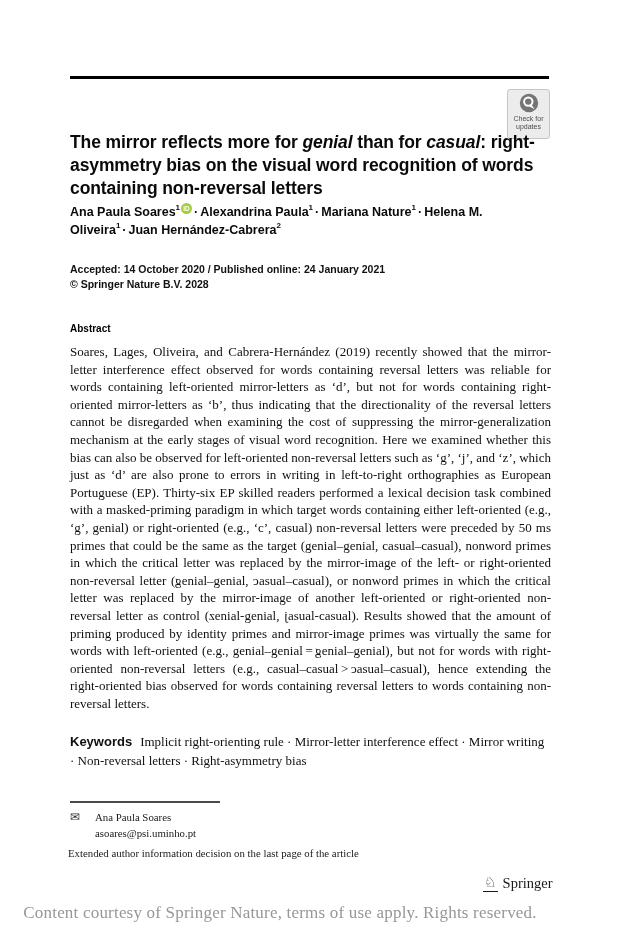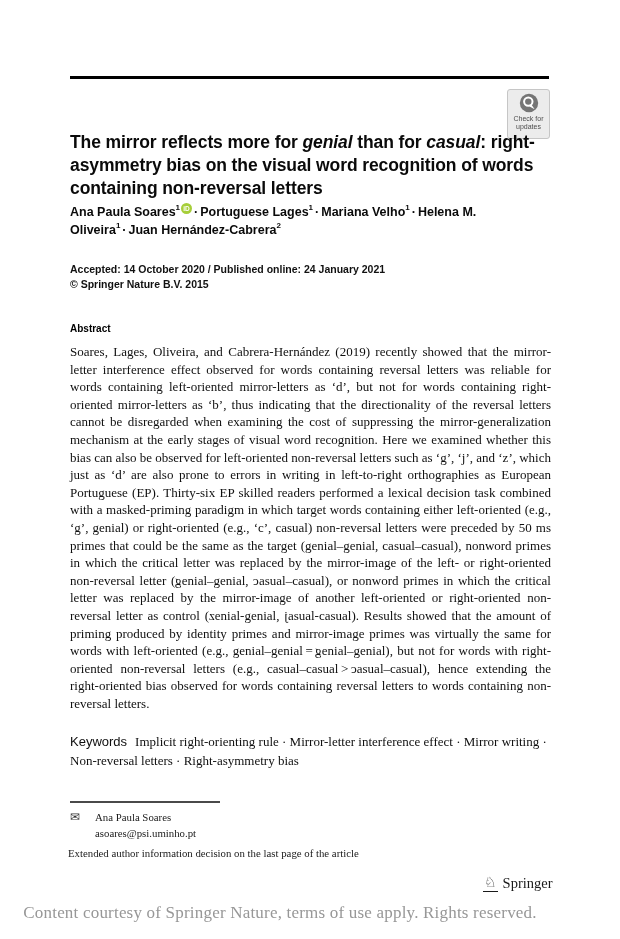--- a/index.html
+++ b/index.html
@@ -59,21 +59,21 @@
   .abs-body {
     position:absolute; left:70px; top:343px; width:481px;
     font-size:13px; line-height:17.6px; text-align:justify; color:#0f0f0f;
   }
   .mirror { display:inline-block; transform:scaleX(-1); }
   
   .keywords {
     position:absolute; left:70px; top:733px; width:481px;
     font-size:13px; line-height:18.5px; color:#0f0f0f;
   }
-  .kw-label { font-family:"Liberation Sans", sans-serif; font-weight:normal; font-size:13px; padding-right:8px; }
+  .kw-label { font-family:"Liberation Sans", sans-serif; font-weight:bold; font-size:13px; padding-right:8px; }
   
   .short-rule { position:absolute; left:70px; top:801px; width:150px; height:2px; background:#4a4a4a; }
   .contact {
     position:absolute; left:70px; top:810px; width:400px;
     font-size:10.8px; line-height:15.5px; color:#1a1a1a;
   }
   .contact .env { position:absolute; left:0; top:0; font-size:12px; color:#333; }
   .contact .lines { margin-left:25px; }
   .extended {
     position:absolute; left:68px; top:847px; width:420px;
@@ -109,25 +109,25 @@
       <path d="M12.2 11.2 L15.6 16.2 L10.6 13.4 Z" fill="#ffffff"></path>
     </svg>
     <div class="badge-text">
       <div>Check for</div>
       <div>updates</div>
     </div>
   </div>
 
   <div class="title"><span>The mirror reflects more for </span><span class="it">genial</span><span> than for </span><span class="it">casual</span><span>: right-asymmetry bias on the visual word recognition of words containing non-reversal letters</span></div>
 
-  <div class="authors"><span>Ana Paula Soares</span><sup>1</sup><span class="orcid">iD</span><span class="sep">·</span><span>Portuguese Lages</span><sup>1</sup><span class="sep">·</span><span>Mariana Velho</span><sup>1</sup><span class="sep">·</span><span>Helena M. Oliveira</span><sup>1</sup><span class="sep">·</span><span>Juan Hernández-Cabrera</span><sup>2</sup></div>
+  <div class="authors"><span>Ana Paula Soares</span><sup>1</sup><span class="orcid">iD</span><span class="sep">·</span><span>Alexandrina Paula</span><sup>1</sup><span class="sep">·</span><span>Mariana Nature</span><sup>1</sup><span class="sep">·</span><span>Helena M. Oliveira</span><sup>1</sup><span class="sep">·</span><span>Juan Hernández-Cabrera</span><sup>2</sup></div>
 
   <div class="meta">
     <div>Accepted: 14 October 2020 / Published online: 24 January 2021</div>
-    <div>© Springer Nature B.V. 2015</div>
+    <div>© Springer Nature B.V. 2028</div>
   </div>
 
   <div class="abs-head">Abstract</div>
 
   <div class="abs-body"><span>Soares, Lages, Oliveira, and Cabrera-Hernández (2019) recently showed that the mirror-letter interference effect observed for words containing reversal letters was reliable for words containing left-oriented mirror-letters as ‘d’, but not for words containing right-oriented mirror-letters as ‘b’, thus indicating that the directionality of the reversal letters cannot be disregarded when examining the cost of suppressing the mirror-generalization mechanism at the early stages of visual word recognition. Here we examined whether this bias can also be observed for left-oriented non-reversal letters such as ‘g’, ‘j’, and ‘z’, which just as ‘d’ are also prone to errors in writing in left-to-right orthographies as European Portuguese (EP). Thirty-six EP skilled readers performed a lexical decision task combined with a masked-priming paradigm in which target words containing either left-oriented (e.g., ‘g’, genial) or right-oriented (e.g., ‘c’, casual) non-reversal letters were preceded by 50 ms primes that could be the same as the target (genial–genial, casual–casual), nonword primes in which the critical letter was replaced by the mirror-image of the left- or right-oriented non-reversal letter (</span><span class="mirror">g</span><span>enial–genial, </span><span class="mirror">c</span><span>asual–casual), or nonword primes in which the critical letter was replaced by the mirror-image of another left-oriented or right-oriented non-reversal letter as control (</span><span class="mirror">z</span><span>enial-genial, </span><span class="mirror">j</span><span>asual-casual). Results showed that the amount of priming produced by identity primes and mirror-image primes was virtually the same for words with left-oriented (e.g., genial–genial = </span><span class="mirror">g</span><span>enial–genial), but not for words with right-oriented non-reversal letters (e.g., casual–casual &gt; </span><span class="mirror">c</span><span>asual–casual), hence extending the right-oriented bias observed for words containing reversal letters to words containing non-reversal letters.</span></div>
 
   <div class="keywords"><span class="kw-label">Keywords</span><span>Implicit right-orienting rule · Mirror-letter interference effect · Mirror writing · Non-reversal letters · Right-asymmetry bias</span></div>
 
   <div class="short-rule"></div>
 

